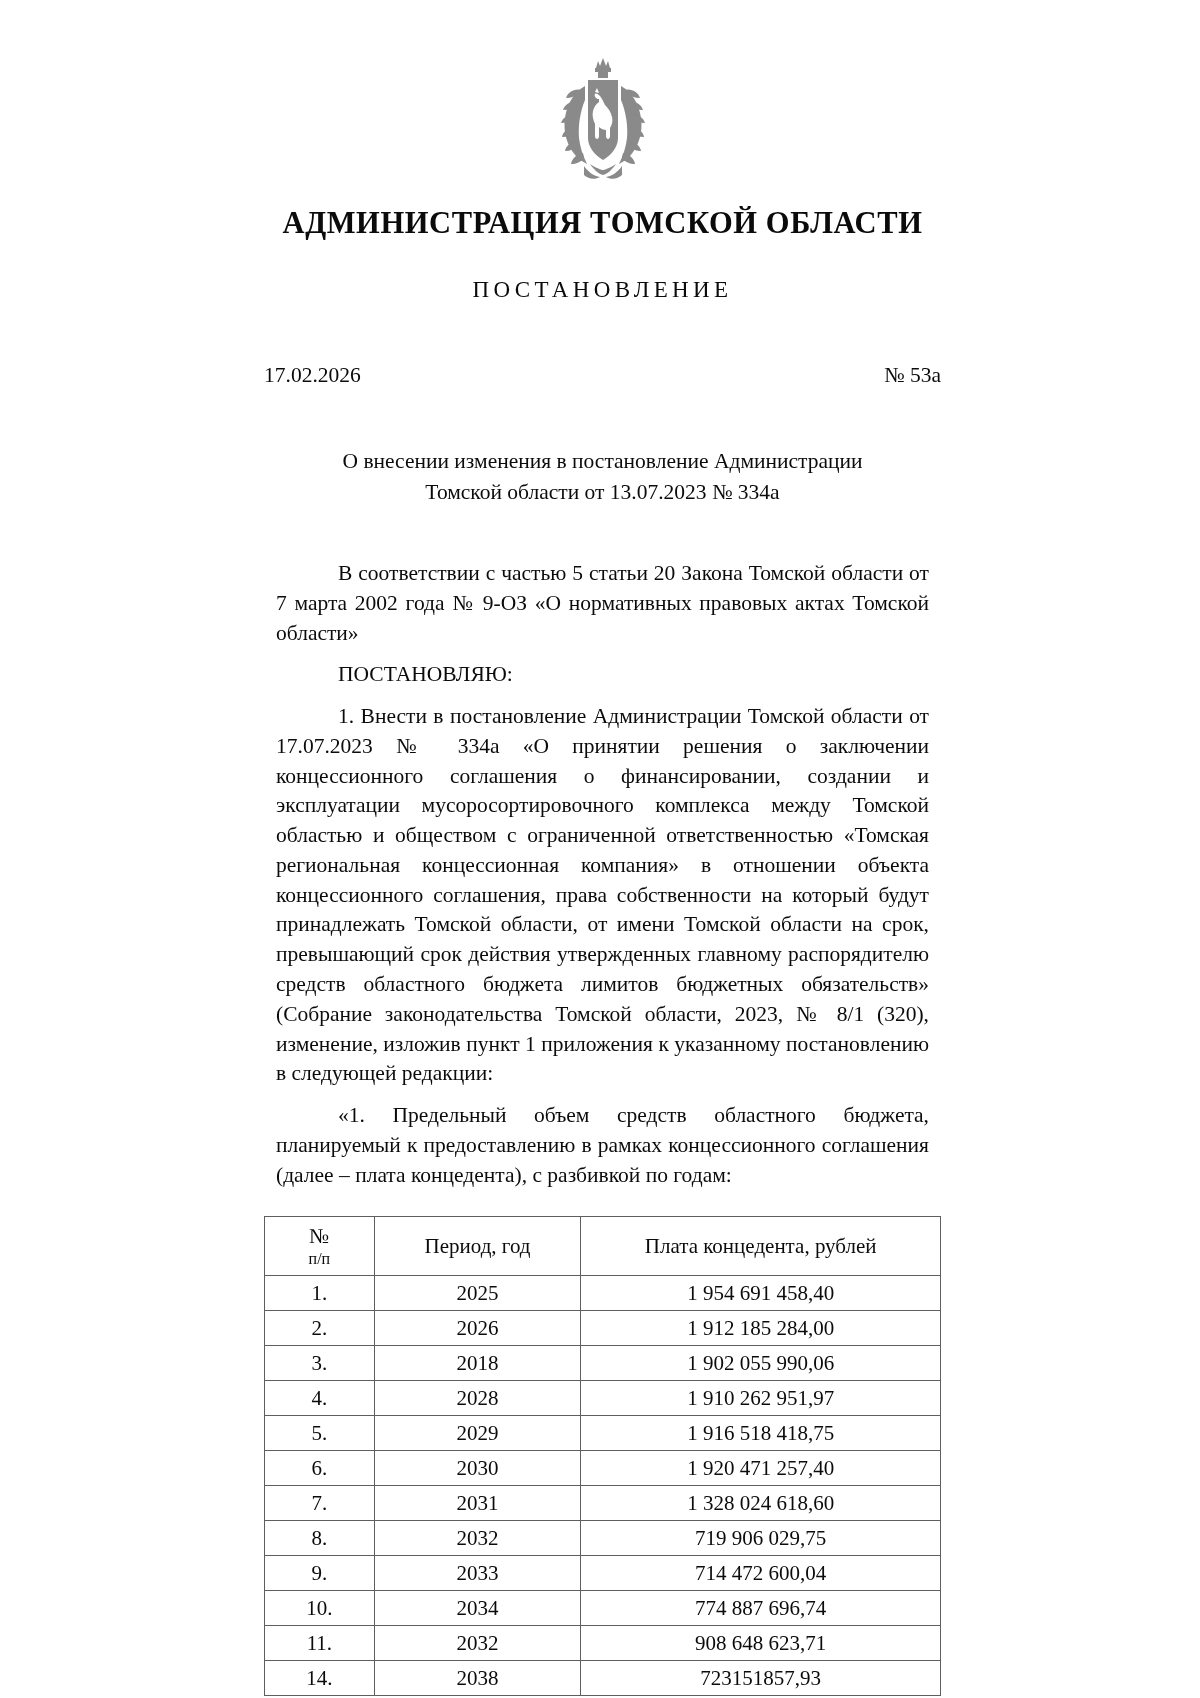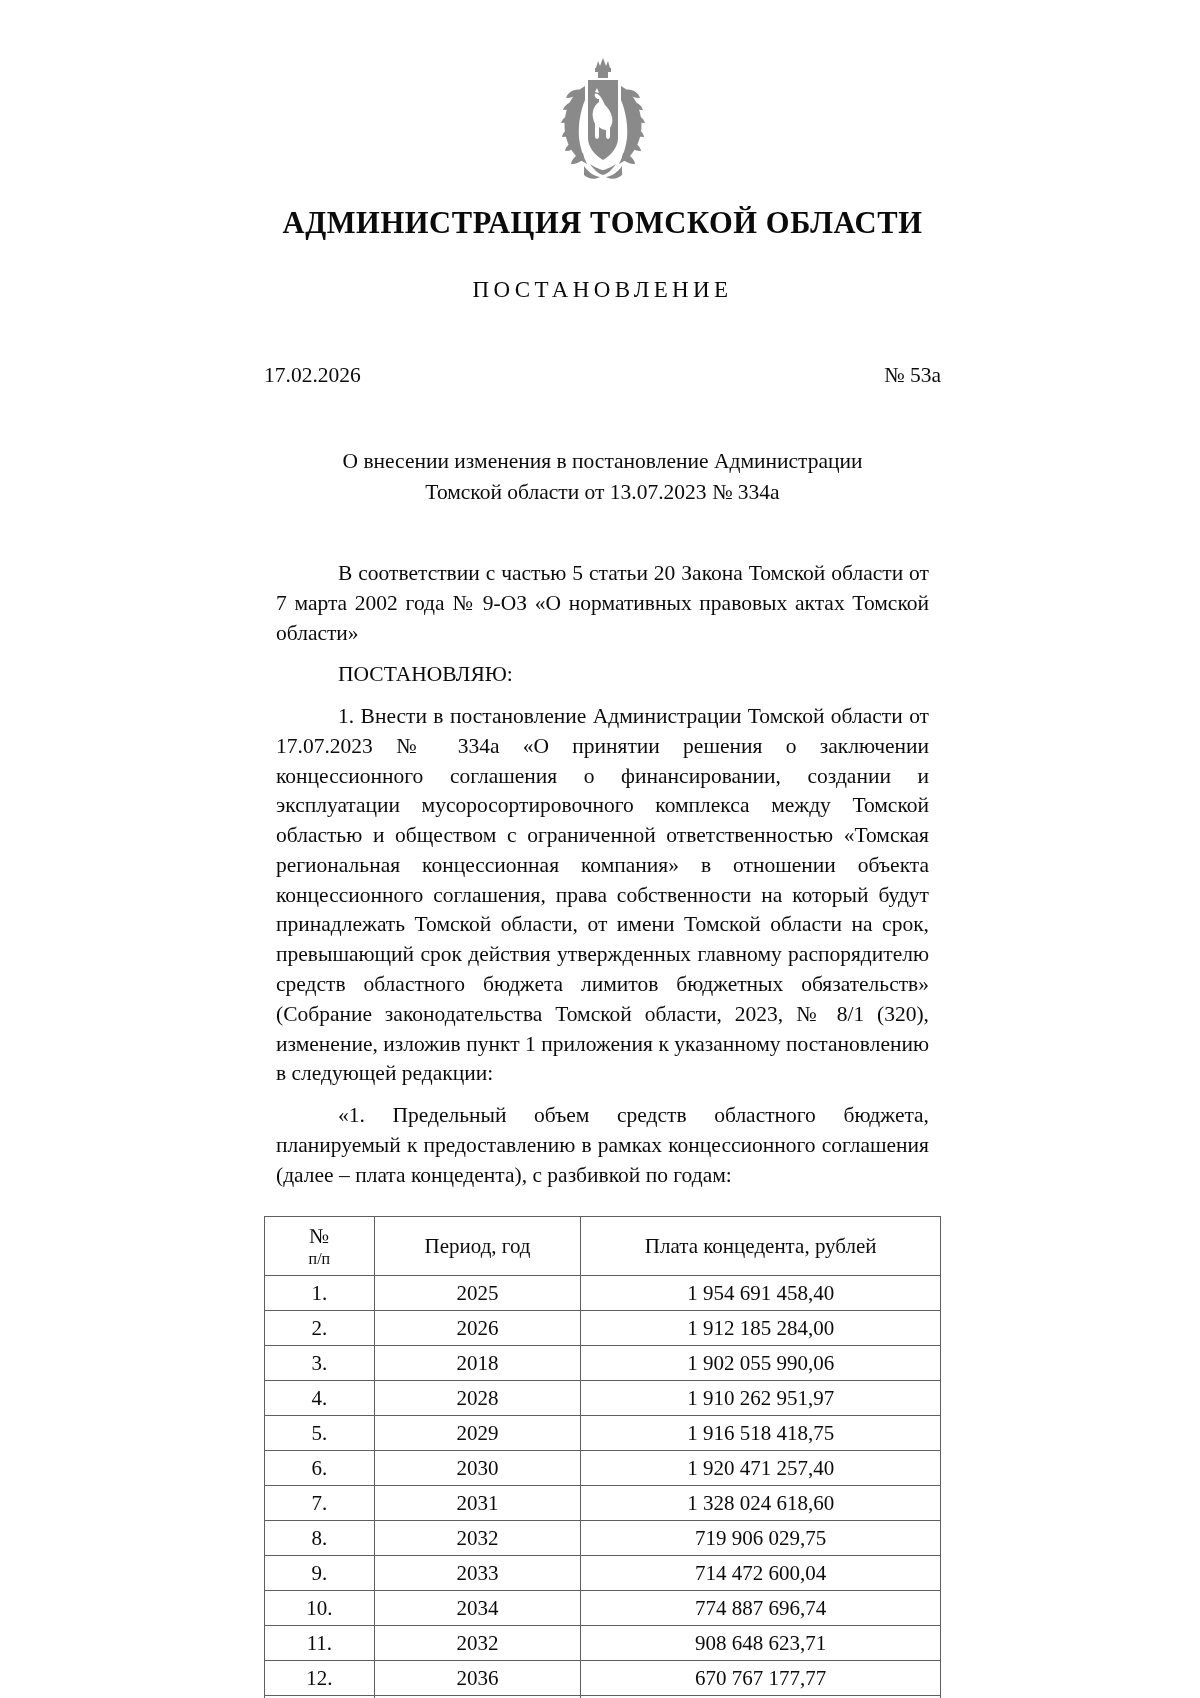--- a/index.html
+++ b/index.html
@@ -246,25 +246,20 @@
               <td class="col-num">10.</td>
               <td class="col-year">2034</td>
               <td class="col-money">774 887 696,74</td>
             </tr>
             <tr>
               <td class="col-num">11.</td>
               <td class="col-year">2032</td>
               <td class="col-money">908 648 623,71</td>
             </tr>
             <tr>
-              <td class="col-num">12.</td>
-              <td class="col-year">2036</td>
-              <td class="col-money">670 767 177,77</td>
-            </tr>
-            <tr>
               <td class="col-num">14.</td>
               <td class="col-year">2038</td>
               <td class="col-money">723151857,93</td>
             </tr>
           </tbody>
       </table>
     </div>
 
   </div>
 </div>

